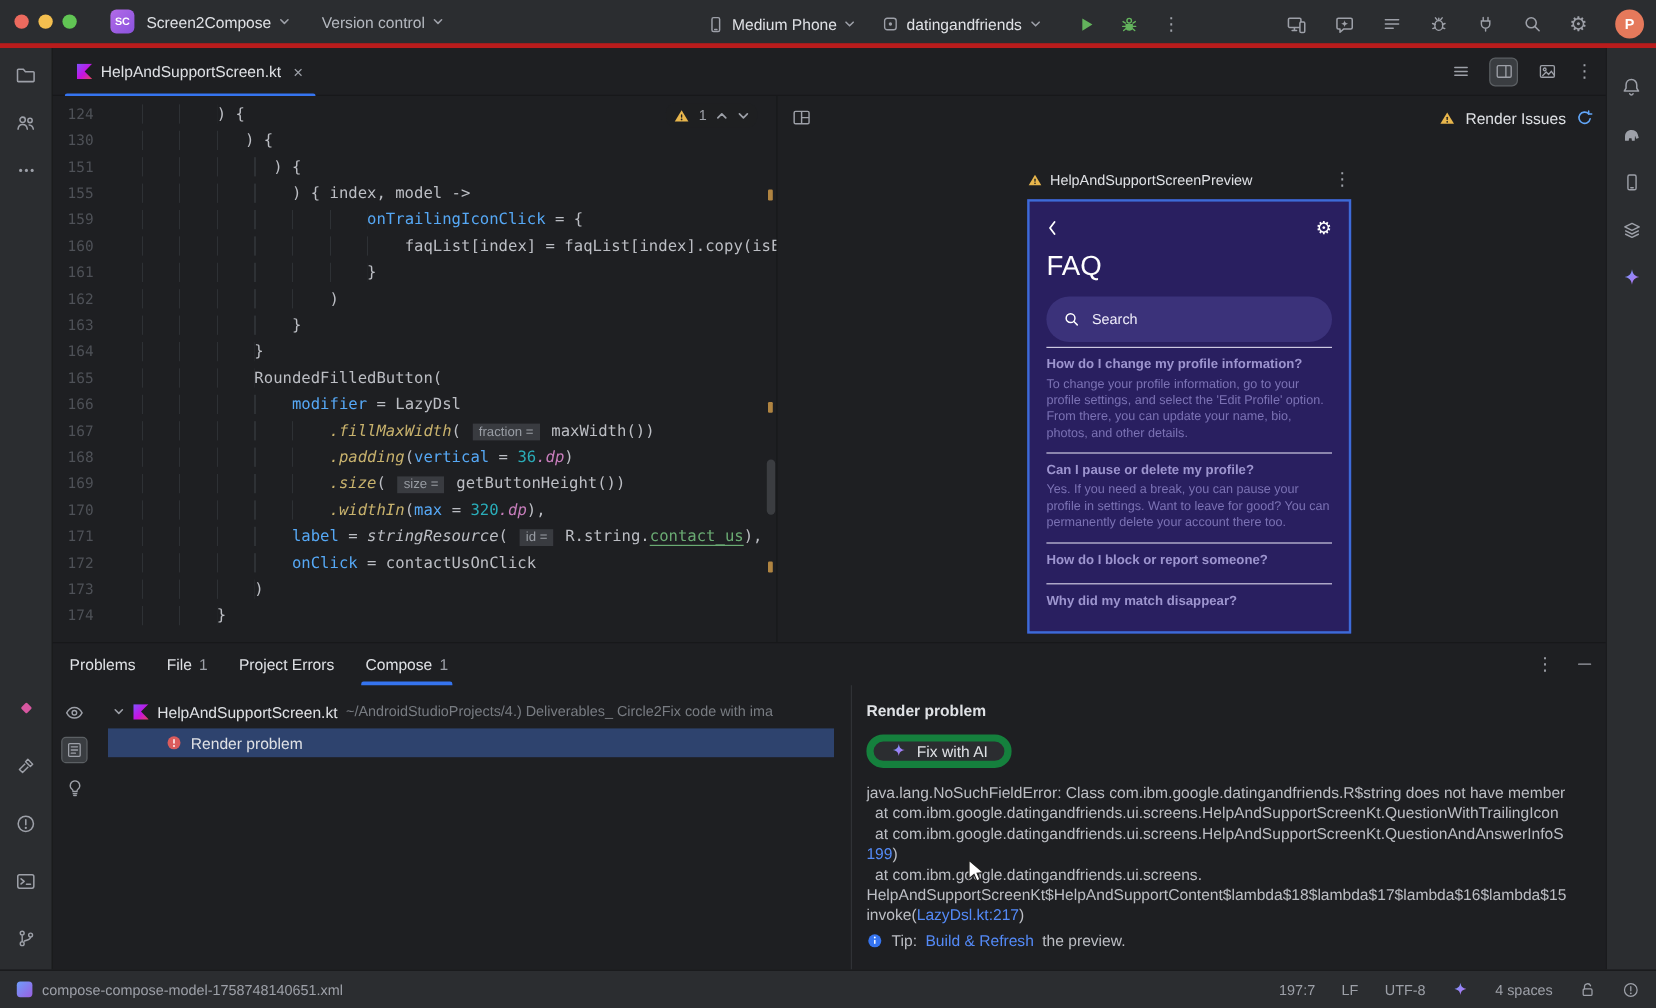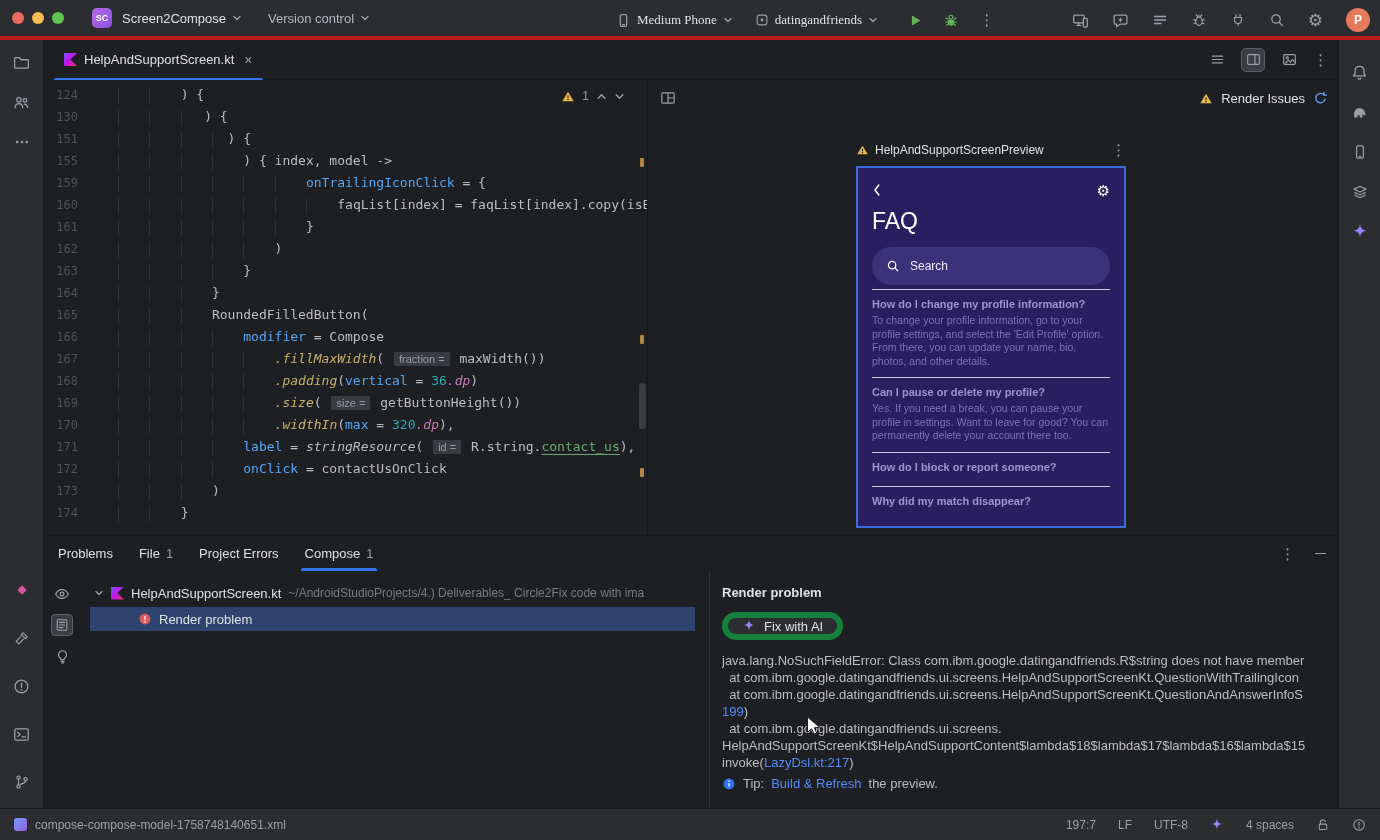--- a/index.html
+++ b/index.html
@@ -11,21 +11,21 @@
   .ic { color:#9da0a8; }
 
   
   .titlebar { position:absolute; left:0; top:0; width:1380px; height:40px; background:#2b2d30; border-bottom:4px solid #b91c1c; display:flex; align-items:center; }
   .traffic { display:flex; gap:8px; padding-left:12px; align-items:center; }
   .tl { width:12px; height:12px; border-radius:50%; }
   .tl.red{background:#ec6a5e;} .tl.yellow{background:#f4bf4f;} .tl.green{background:#61c554;}
   .sc-badge { width:20px; height:20px; border-radius:5px; background:linear-gradient(135deg,#b26be8,#8a52dd); color:#fff; font-size:9px; font-weight:700; display:flex; align-items:center; justify-content:center; margin-left:28px; }
   .tb-widget { display:flex; align-items:center; gap:6px; font-size:13px; color:#dfe1e5; margin-left:10px; }
   .tb-widget.dim { color:#b4b8bf; margin-left:26px; }
-  .tb-center { position:absolute; left:616px; top:0; height:40px; display:flex; gap:22px;font-family:Liberation Serif, serif; }
+  .tb-center { position:absolute; left:589px; top:0; height:40px; display:flex; gap:22px; }
   .tb-right { position:absolute; right:10px; top:0; height:40px; display:flex; align-items:center; gap:23px; }
   .avatar { width:24px; height:24px; border-radius:50%; background:#e5795b; color:#fff; font-size:12px; font-weight:700; display:flex; align-items:center; justify-content:center; }
   .kebab { font-size:15px; color:#9da0a8; line-height:1; }
   .gear-glyph { font-size:17px; color:#9da0a8; line-height:1; }
 
   
   .left-strip { position:absolute; left:0; top:40px; width:44px; height:768px; background:#2b2d30; border-right:1px solid #17181a; display:flex; flex-direction:column; align-items:center; padding:8px 0 12px; }
   .right-strip { position:absolute; right:0; top:40px; width:42px; height:768px; background:#2b2d30; border-left:1px solid #17181a; display:flex; flex-direction:column; align-items:center; padding:18px 0 12px; }
   .strip-btn { width:28px; height:28px; border-radius:6px; display:flex; align-items:center; justify-content:center; color:#9da0a8; margin-bottom:12px; flex:none; }
   .left-strip .bottom-group { margin-top:auto; display:flex; flex-direction:column; align-items:center; }
@@ -378,21 +378,21 @@
             <div class="cl"><span class="ln">130</span><span class="ind" style="width: 86.13px;"></span><span class="tok-t">) {</span></div>
             <div class="cl"><span class="ln">151</span><span class="ind" style="width: 109.62px;"></span><span class="tok-t">) {</span></div>
             <div class="cl"><span class="ln">155</span><span class="ind" style="width: 125.28px;"></span><span class="tok-t">) { index, model -&gt;</span></div>
             <div class="cl"><span class="ln">159</span><span class="ind" style="width: 187.92px;"></span><span class="tok-a">onTrailingIconClick</span><span class="tok-t"> = {</span></div>
             <div class="cl"><span class="ln">160</span><span class="ind" style="width: 219.24px;"></span><span class="tok-t">faqList[index] = faqList[index].copy(isE</span></div>
             <div class="cl"><span class="ln">161</span><span class="ind" style="width: 187.92px;"></span><span class="tok-t">}</span></div>
             <div class="cl"><span class="ln">162</span><span class="ind" style="width: 156.6px;"></span><span class="tok-t">)</span></div>
             <div class="cl"><span class="ln">163</span><span class="ind" style="width: 125.28px;"></span><span class="tok-t">}</span></div>
             <div class="cl"><span class="ln">164</span><span class="ind" style="width: 93.96px;"></span><span class="tok-t">}</span></div>
             <div class="cl"><span class="ln">165</span><span class="ind" style="width: 93.96px;"></span><span class="tok-t">RoundedFilledButton(</span></div>
-            <div class="cl"><span class="ln">166</span><span class="ind" style="width: 125.28px;"></span><span class="tok-a">modifier</span><span class="tok-t"> = Compose</span></div>
+            <div class="cl"><span class="ln">166</span><span class="ind" style="width: 125.28px;"></span><span class="tok-a">modifier</span><span class="tok-t"> = LazyDsl</span></div>
             <div class="cl"><span class="ln">167</span><span class="ind" style="width: 156.6px;"></span><span class="tok-x">.fillMaxWidth</span><span class="tok-t">( </span><span class="tok-c">fraction =</span><span class="tok-t"> maxWidth())</span></div>
             <div class="cl"><span class="ln">168</span><span class="ind" style="width: 156.6px;"></span><span class="tok-x">.padding</span><span class="tok-t">(</span><span class="tok-a">vertical</span><span class="tok-t"> = </span><span class="tok-num">36</span><span class="tok-p">.dp</span><span class="tok-t">)</span></div>
             <div class="cl"><span class="ln">169</span><span class="ind" style="width: 156.6px;"></span><span class="tok-x">.size</span><span class="tok-t">( </span><span class="tok-c">size =</span><span class="tok-t"> getButtonHeight())</span></div>
             <div class="cl"><span class="ln">170</span><span class="ind" style="width: 156.6px;"></span><span class="tok-x">.widthIn</span><span class="tok-t">(</span><span class="tok-a">max</span><span class="tok-t"> = </span><span class="tok-num">320</span><span class="tok-p">.dp</span><span class="tok-t">),</span></div>
             <div class="cl"><span class="ln">171</span><span class="ind" style="width: 125.28px;"></span><span class="tok-a">label</span><span class="tok-t"> = </span><span class="tok-it">stringResource</span><span class="tok-t">( </span><span class="tok-c">id =</span><span class="tok-t"> R.string.</span><span class="tok-g">contact_us</span><span class="tok-t">),</span></div>
             <div class="cl"><span class="ln">172</span><span class="ind" style="width: 125.28px;"></span><span class="tok-a">onClick</span><span class="tok-t"> = contactUsOnClick</span></div>
             <div class="cl"><span class="ln">173</span><span class="ind" style="width: 93.96px;"></span><span class="tok-t">)</span></div>
             <div class="cl"><span class="ln">174</span><span class="ind" style="width: 62.64px;"></span><span class="tok-t">}</span></div>
           </div>
         <div class="inspection">

